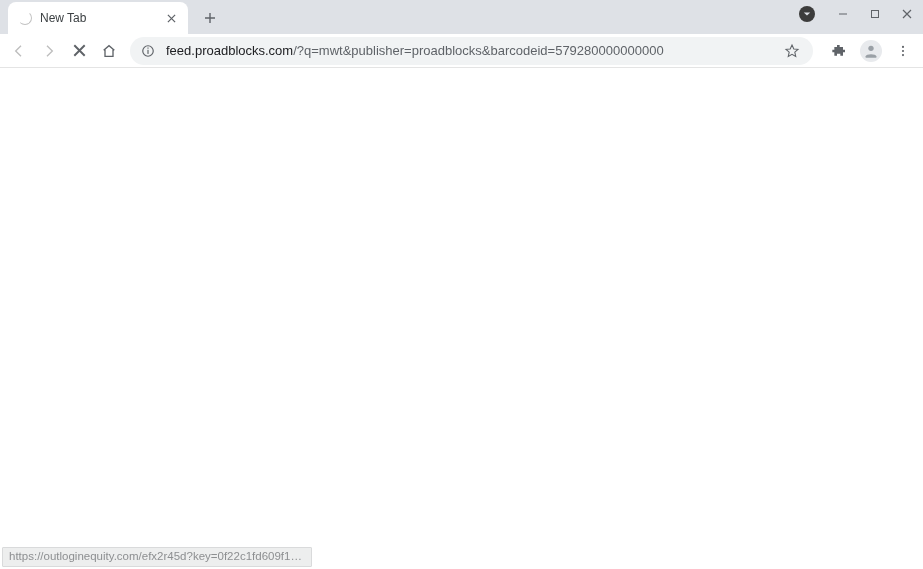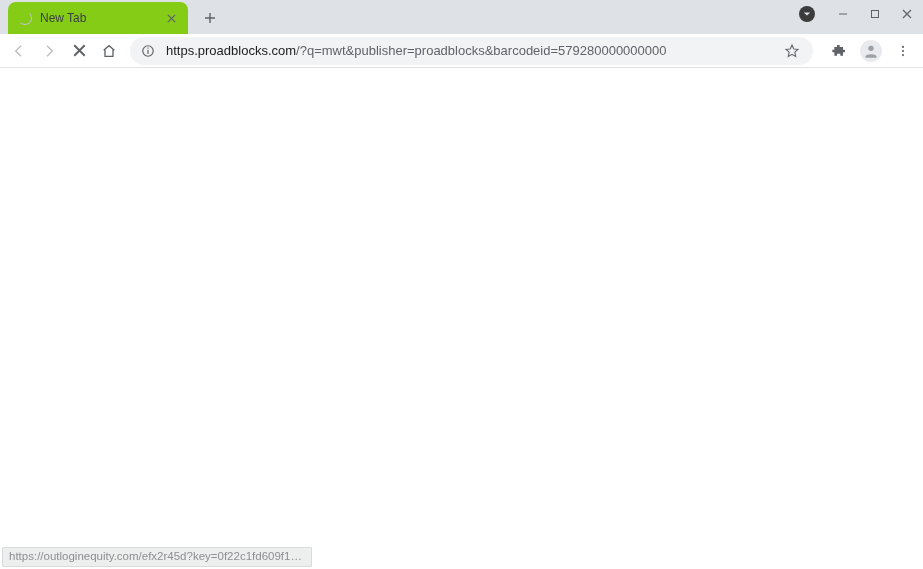--- a/index.html
+++ b/index.html
@@ -17,21 +17,21 @@
     display: flex;
     align-items: flex-end;
     padding-left: 8px;
     position: relative;
   }
   .tab {
     display: flex;
     align-items: center;
     height: 30px;
     width: 180px;
-    background: #84cc16;
+    background: #ffffff;
     border-radius: 8px 8px 0 0;
     padding: 16px 10px;
     position: relative;
     margin-top: 4px;
   }
   .tab-spinner {
     width: 14px; height: 14px;
     border: 1.5px solid #c2c2c2;
     border-top-color: transparent;
     border-left-color: transparent;
@@ -239,21 +239,21 @@
   </div>
 
   <div class="omnibox">
     <div class="site-info">
       <svg width="14" height="14" viewBox="0 0 24 24">
           <circle cx="12" cy="12" r="9" stroke="#5f6368" stroke-width="2" fill="none"></circle>
           <rect x="11" y="10" width="2" height="7" fill="#5f6368"></rect>
           <rect x="11" y="6" width="2" height="2" fill="#5f6368"></rect>
         </svg>
     </div>
-    <div class="url"><span class="host">https.proadblocks.com</span><span>/?q=mwt&amp;publisher=proadblocks&amp;barcodeid=579280000000000</span></div>
+    <div class="url"><span class="host">feed.proadblocks.com</span><span>/?q=mwt&amp;publisher=proadblocks&amp;barcodeid=579280000000000</span></div>
     <div class="star-btn">
       <svg width="16" height="16" viewBox="0 0 24 24">
           <path d="M12 3 L14.7 9 L21 9.5 L16.2 13.8 L17.6 20.2 L12 16.9 L6.4 20.2 L7.8 13.8 L3 9.5 L9.3 9 Z" stroke="#5f6368" stroke-width="1.6" fill="none"></path>
         </svg>
     </div>
   </div>
 
   <div class="toolbar-right">
     <div class="ext-btn">
       <svg width="16" height="16" viewBox="0 0 24 24">

